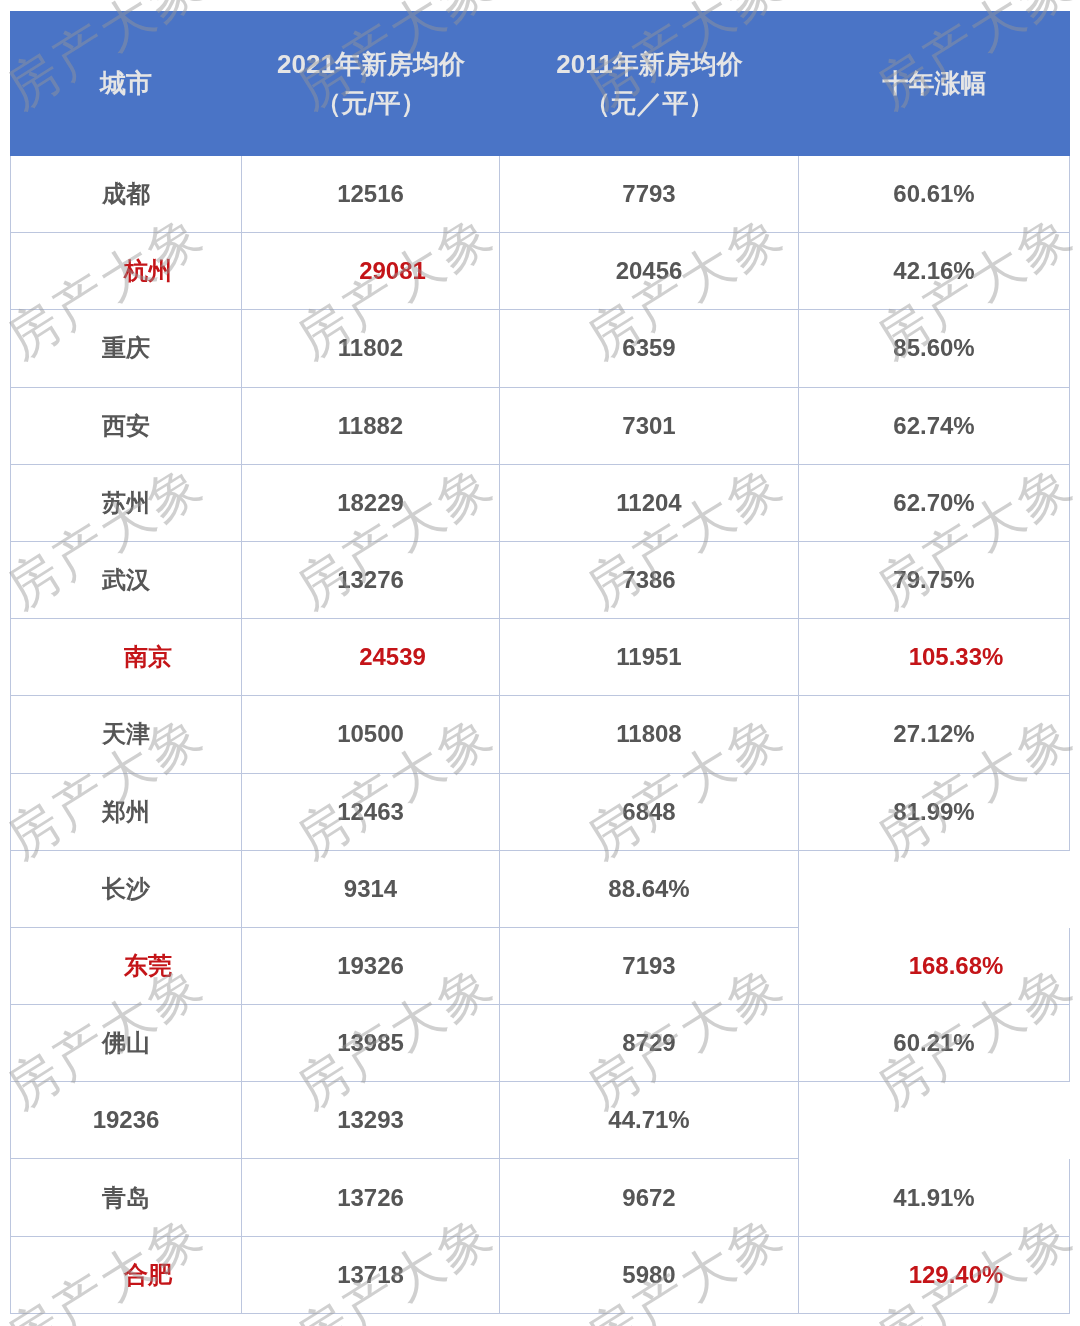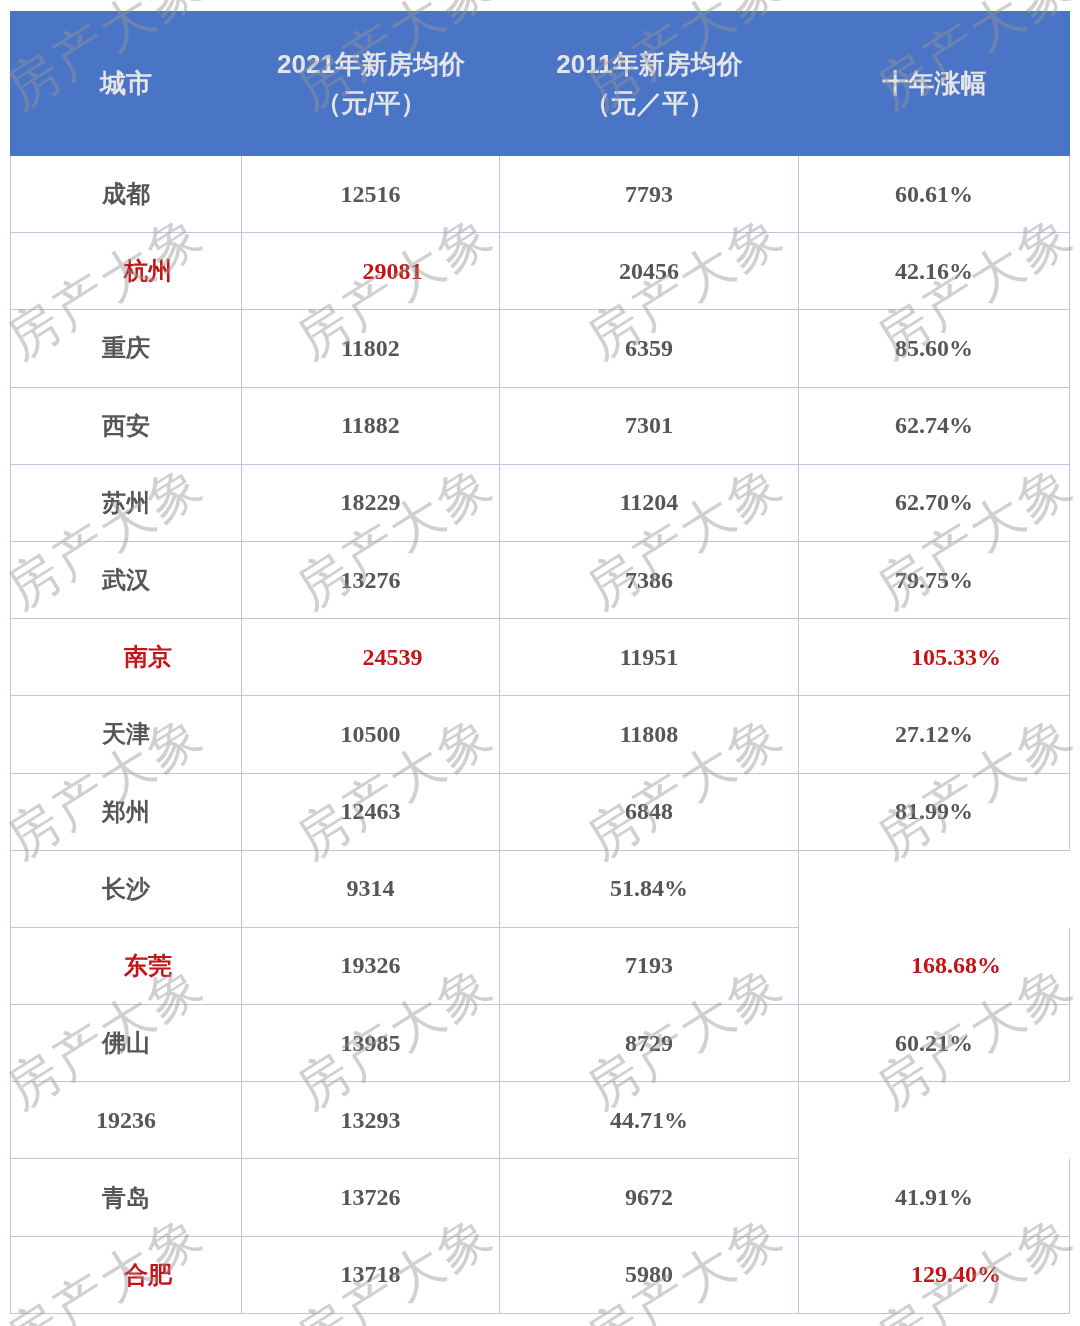--- a/index.html
+++ b/index.html
@@ -27,21 +27,20 @@
     text-align:center;
   }
   .tbody{
     background:#ffffff;
   }
   .trow{
     display:grid;
     grid-template-columns:232px 258px 299px 271px;
     height:77.2px;
     box-sizing:border-box;
-    font-family:Liberation Serif, serif;
   }
   .tcell{
     display:flex;align-items:center;justify-content:center;
     font-size:24px;font-weight:700;
     color:#565656;
     border-right:1px solid #BCC6DE;
     border-bottom:1px solid #BCC6DE;
     box-sizing:border-box;
     background:transparent;
   }
@@ -136,21 +135,21 @@
         </div>
         <div class="trow">
           <div class="tcell">郑州</div>
           <div class="tcell">12463</div>
           <div class="tcell">6848</div>
           <div class="tcell">81.99%</div>
         </div>
         <div class="trow">
           <div class="tcell">长沙</div>
           <div class="tcell">9314</div>
-          <div class="tcell">51.84%</div>
+          <div class="tcell">88.64%</div>
         </div>
         <div class="trow">
           <div class="tcell red">东莞</div>
           <div class="tcell">19326</div>
           <div class="tcell">7193</div>
           <div class="tcell red">168.68%</div>
         </div>
         <div class="trow">
           <div class="tcell">佛山</div>
           <div class="tcell">13985</div>

